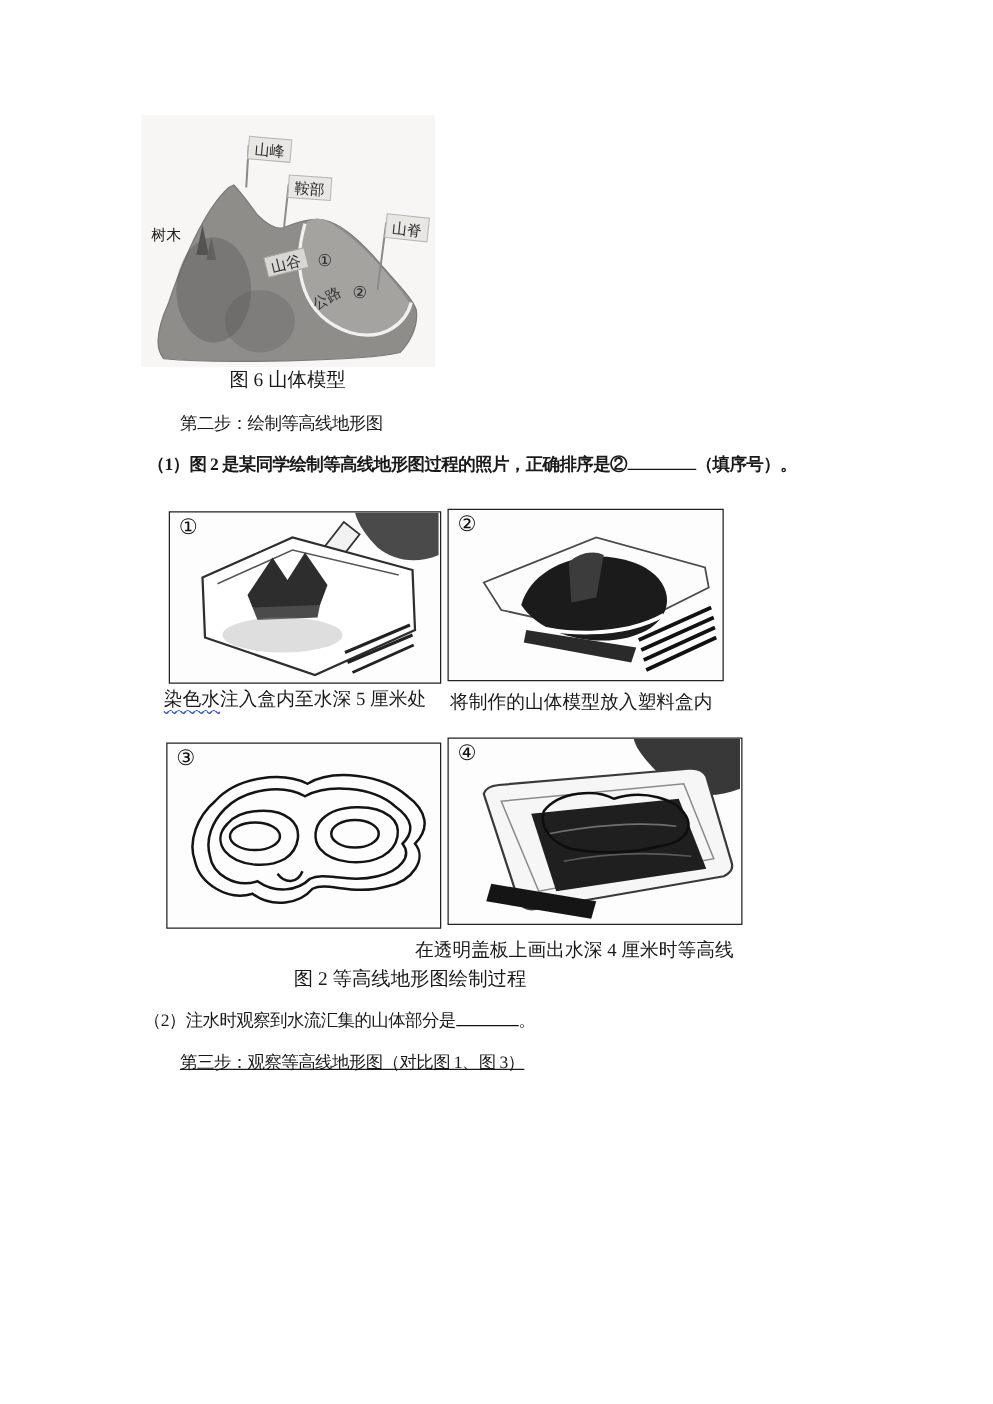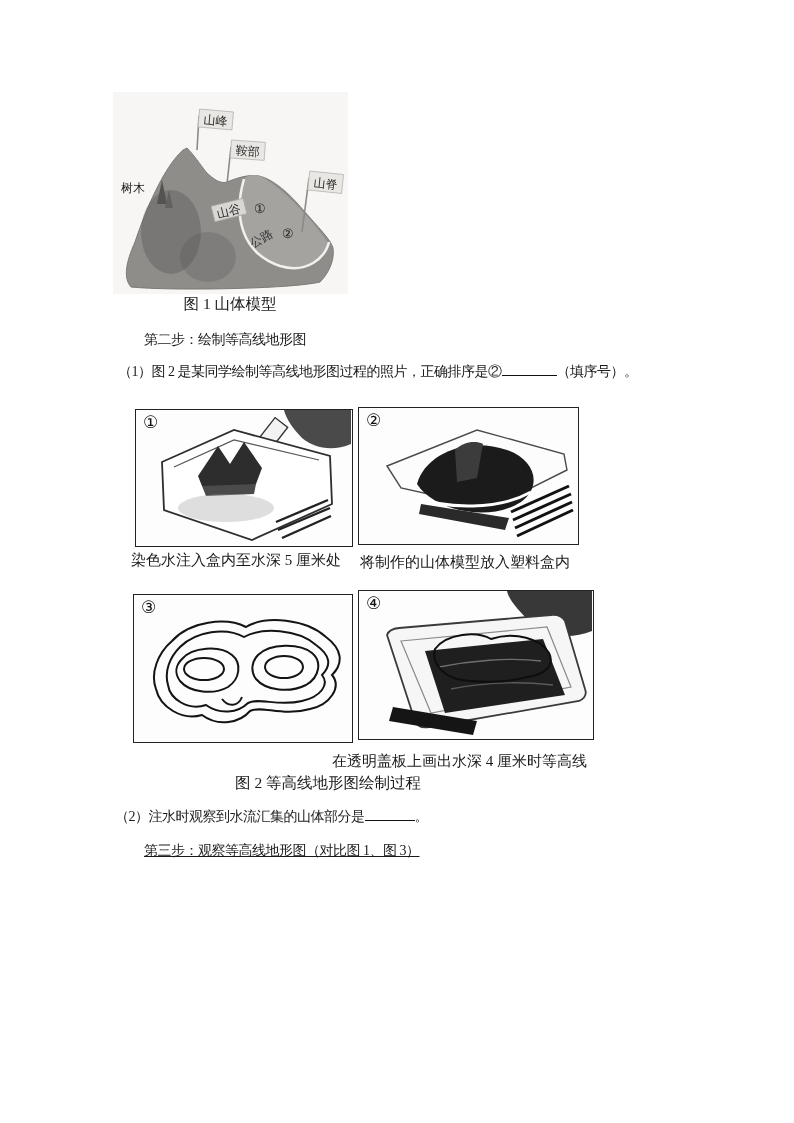--- a/index.html
+++ b/index.html
@@ -6,21 +6,21 @@
   .page{
     position:relative;width:794px;height:1123px;background:#ffffff;
     font-family:"Liberation Serif","DejaVu Serif",serif;color:#1a1a1a;overflow:hidden;
   }
   .abs{position:absolute;}
   .bodytext{font-size:14px;letter-spacing:-0.5px;line-height:20px;white-space:nowrap;}
   .caption{font-size:15px;line-height:19px;white-space:nowrap;}
   .figcap{font-size:15.5px;white-space:nowrap;}
   .blank{display:inline-block;width:55px;height:13px;border-bottom:1px solid #111;vertical-align:baseline;}
   .blank.short{width:50px;}
-  .wavy{text-decoration-style:wavy;text-decoration-color:#2a52d8;text-decoration-thickness:1px;text-underline-offset:3px;text-align:center;}
+  .wavy{text-decoration:underline;text-decoration-style:wavy;text-decoration-color:#2a52d8;text-decoration-thickness:1px;text-underline-offset:3px;text-align:center;}
   .panel{
     position:absolute;border:1.6px solid #222;background:#fdfdfd;box-sizing:border-box;
   }
   .panel-num{
     position:absolute;left:7px;top:4px;font-size:17px;color:#111;line-height:1;
     font-family:"DejaVu Sans",sans-serif;
   }
   svg{display:block;}
   .centered{text-align:center;}
 </style>
@@ -70,25 +70,25 @@
         <text x="104" y="127" font-size="12" fill="#2b2b2b">山谷</text>
       </g>
 
       <text x="140" y="156" font-size="12" fill="#333" transform="rotate(-30 140 156)">公路</text>
 
       <text x="141" y="121" font-size="13" fill="#222">①</text>
       <text x="169" y="146" font-size="13" fill="#222">②</text>
     </svg>
   </div>
 
-  <div class="abs figcap" style="left:120px;top:294px;width:220px;text-align:center;">图 1  山体模型</div>
+  <div class="abs figcap" style="left:120px;top:294px;width:220px;text-align:center;">图 6  山体模型</div>
 
   <div class="abs bodytext" style="left:144px;top:330px;">第二步：绘制等高线地形图</div>
 
-  <div class="abs bodytext" style="left:118px;top:362px;">
+  <div class="abs bodytext" style="left:118px;top:362px;font-weight:bold;">
     <span>（1）图 2 是某同学绘制等高线地形图过程的照片，正确排序是②</span><span class="blank"></span><span>（填序号）。</span>
   </div>
 
   <div class="panel" style="left:135px;top:409px;width:218px;height:138px;">
     <span class="panel-num">①</span>
     <svg width="215" height="134" viewBox="0 0 215 134">
 
       <path d="M148,0 L215,0 L215,34 C196,42 178,38 166,28 C158,20 150,9 148,0 Z" fill="#4a4a4a"></path>
       <g transform="rotate(38 138 22)">
         <rect x="130" y="10" width="16" height="26" fill="#f2f2f2" stroke="#333" stroke-width="1.4"></rect>

